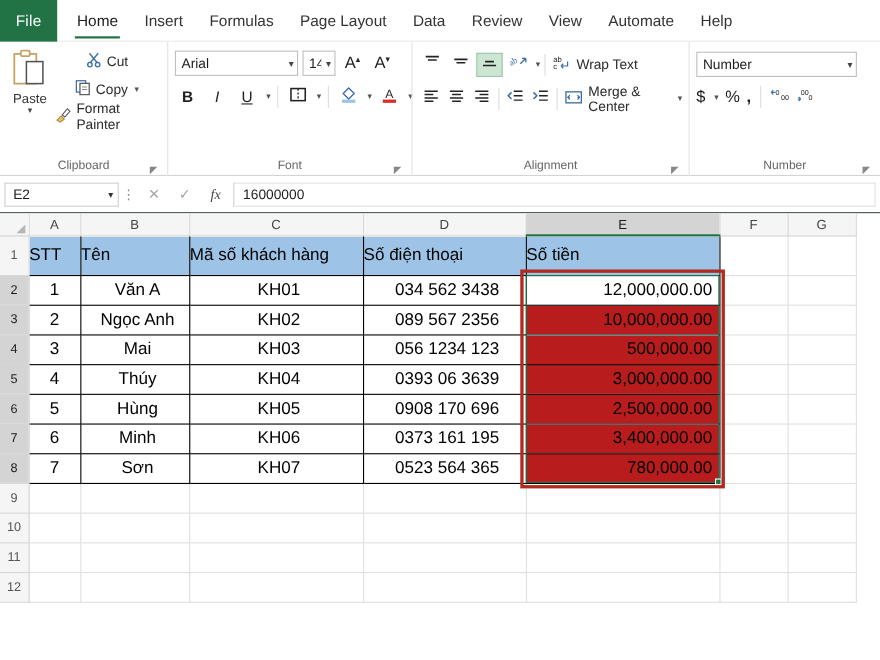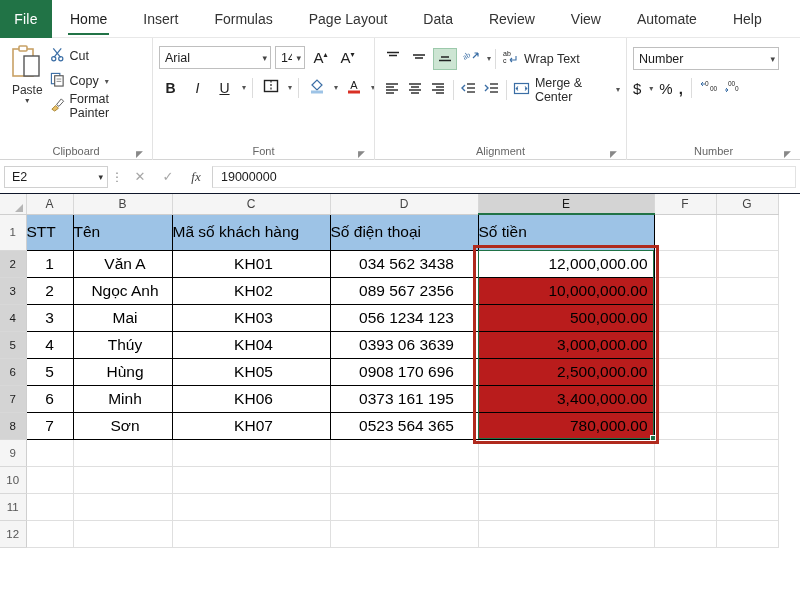--- a/index.html
+++ b/index.html
@@ -84,21 +84,21 @@
 
   
   .clip { width: 152px; }
   .paste-col {
     display: flex; flex-direction: column; align-items: center;
     width: 46px; padding-top: 2px;
   }
   .paste-ico { width: 34px; height: 38px; }
   .paste-txt { font-size: 12px; color: #333; margin-top: 1px; }
   .paste-car { font-size: 8px; color: #444; line-height: 7px; }
-  .clip-col { display: flex; flex-direction: column; padding-top: 3px; gap: 3px; }
+  .clip-col { display: flex; flex-direction: column; padding-top: 3px; gap: 3px; align-items: center; }
   .cbtn {
     display: flex; align-items: center; gap: 4px;
     font-size: 12.5px; color: #2b2b2b; height: 22px;
     padding: 0 2px;
   }
   .cbtn svg { flex: none; }
   .caret { font-size: 8px; color: #555; margin-left: 2px; }
 
   
   .fontg { width: 222px; }
@@ -275,21 +275,21 @@
     pointer-events: none;
   }
 </style>
 </head>
 <body>
 
 <div id="app">
 
   <div class="tabbar">
     <div class="tab-file">File</div>
-    <div id="tabs-host" style="display:flex;align-items:stretch;padding-left:6px;gap:12px;">
+    <div id="tabs-host" style="display:flex;align-items:stretch;padding-left:6px;">
         <div class="tab active">
           <span>Home</span>
         </div>
         <div class="tab">
           <span>Insert</span>
         </div>
         <div class="tab">
           <span>Formulas</span>
         </div>
         <div class="tab">
@@ -593,21 +593,21 @@
       <span class="nv">E2</span>
       <span class="nc">▾</span>
     </div>
     <div class="fdots">⋮</div>
     <div class="fbtns">
       <div class="fbtn">✕</div>
       <div class="fbtn">✓</div>
       <div class="fbtn fx">fx</div>
     </div>
     <div class="finput">
-      <span>19000000</span>
+      <span>16000000</span>
     </div>
   </div>
 
   <div class="gridwrap">
     <table class="sheet" id="sheet">
         <thead>
           <tr>
             <th class="corner"></th>
             <th class="colhdr" style="width: 47px;"><span>A</span></th>
             <th class="colhdr" style="width: 99px;"><span>B</span></th>

